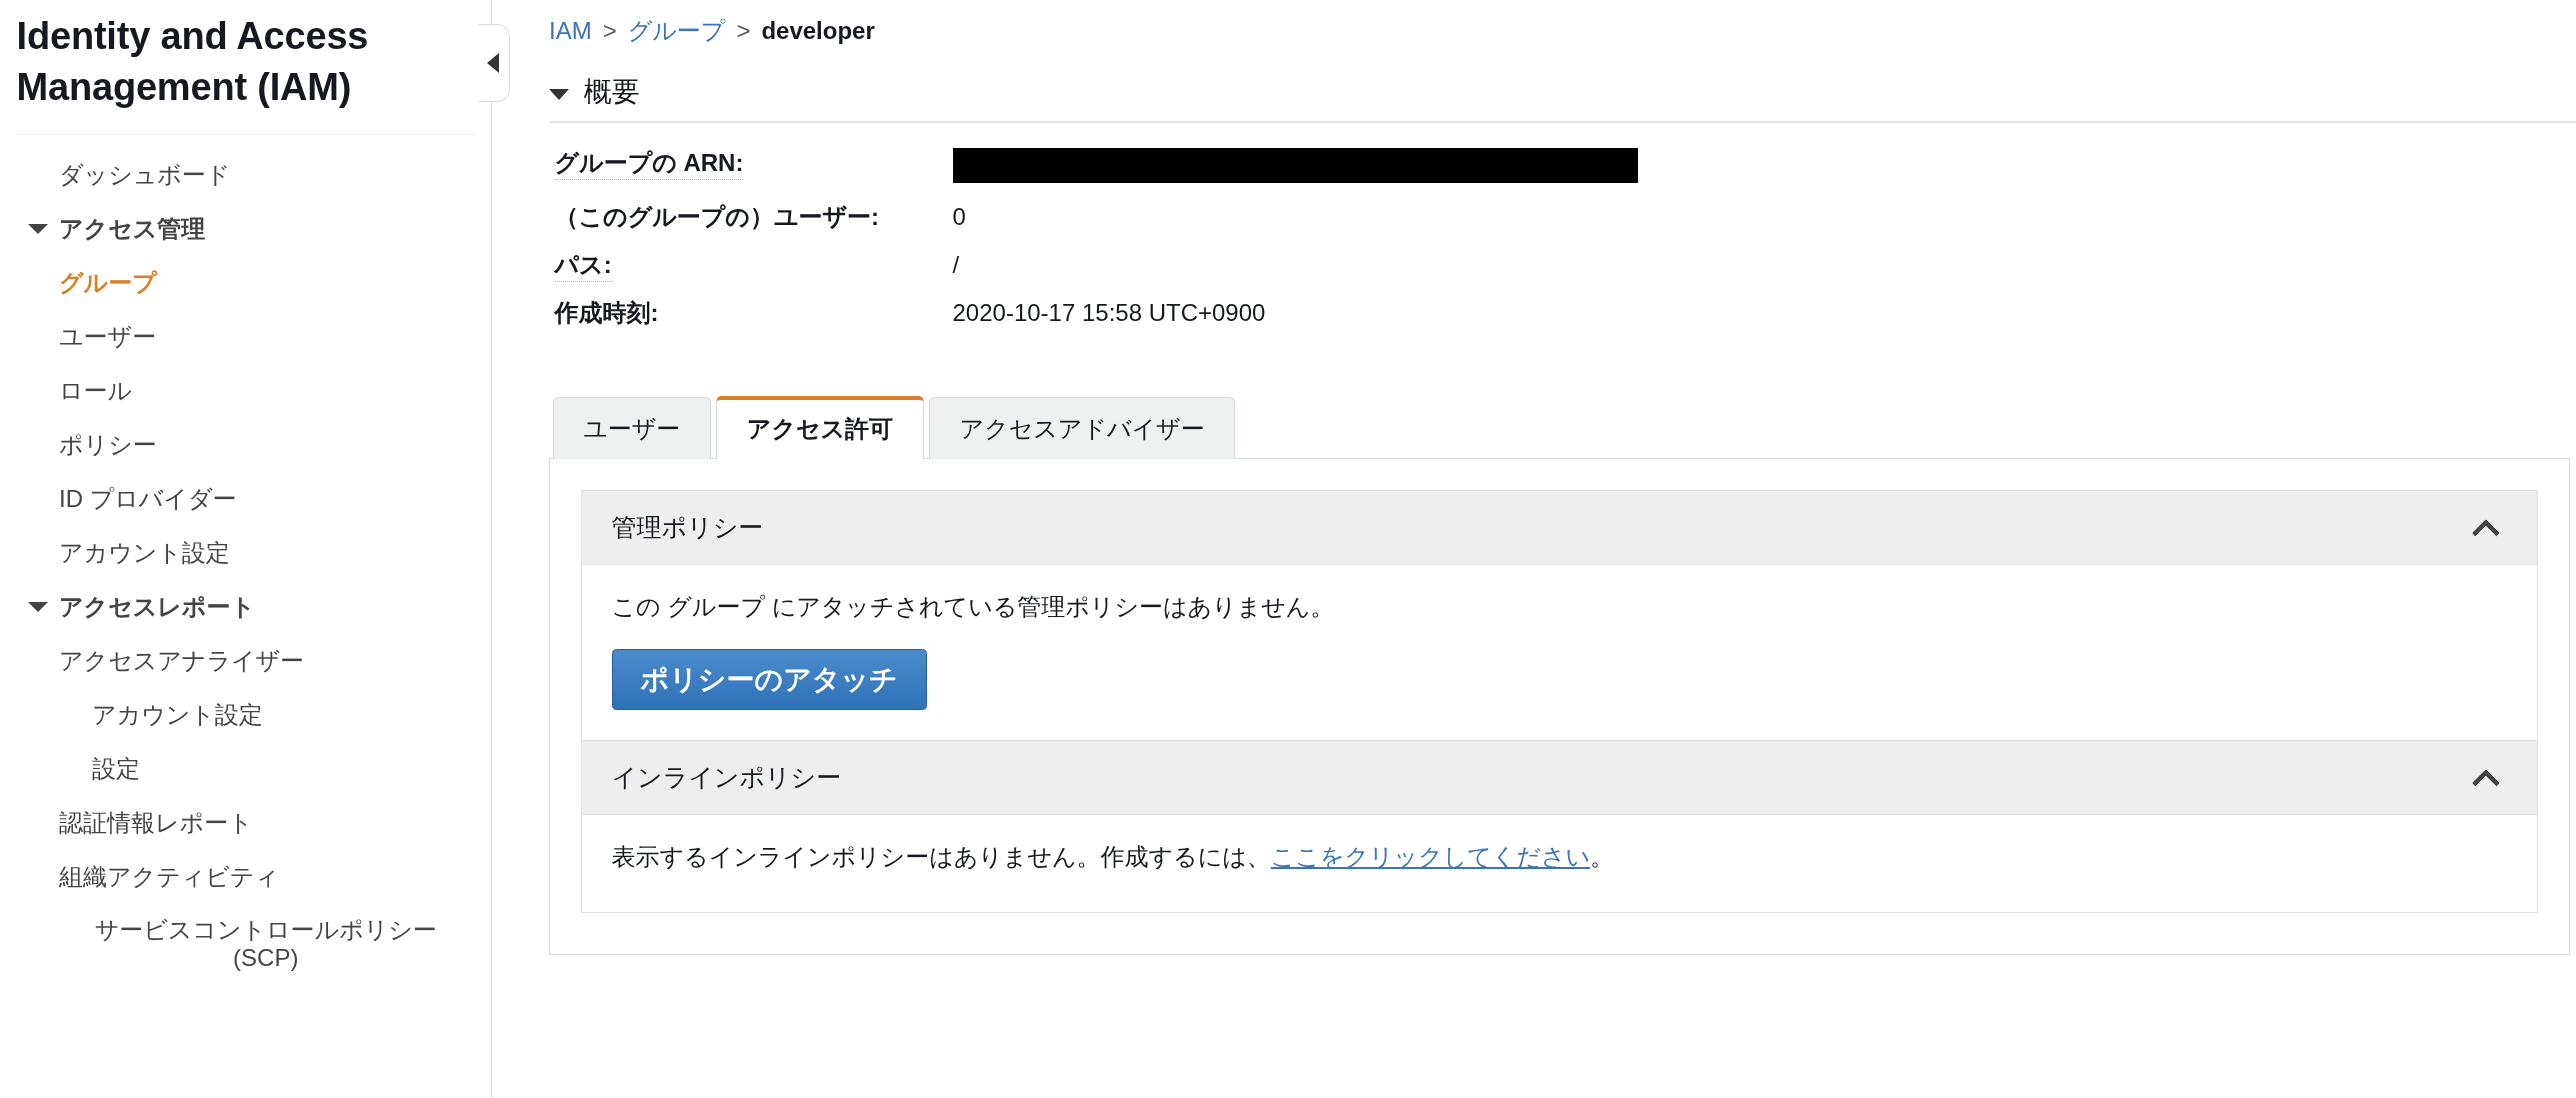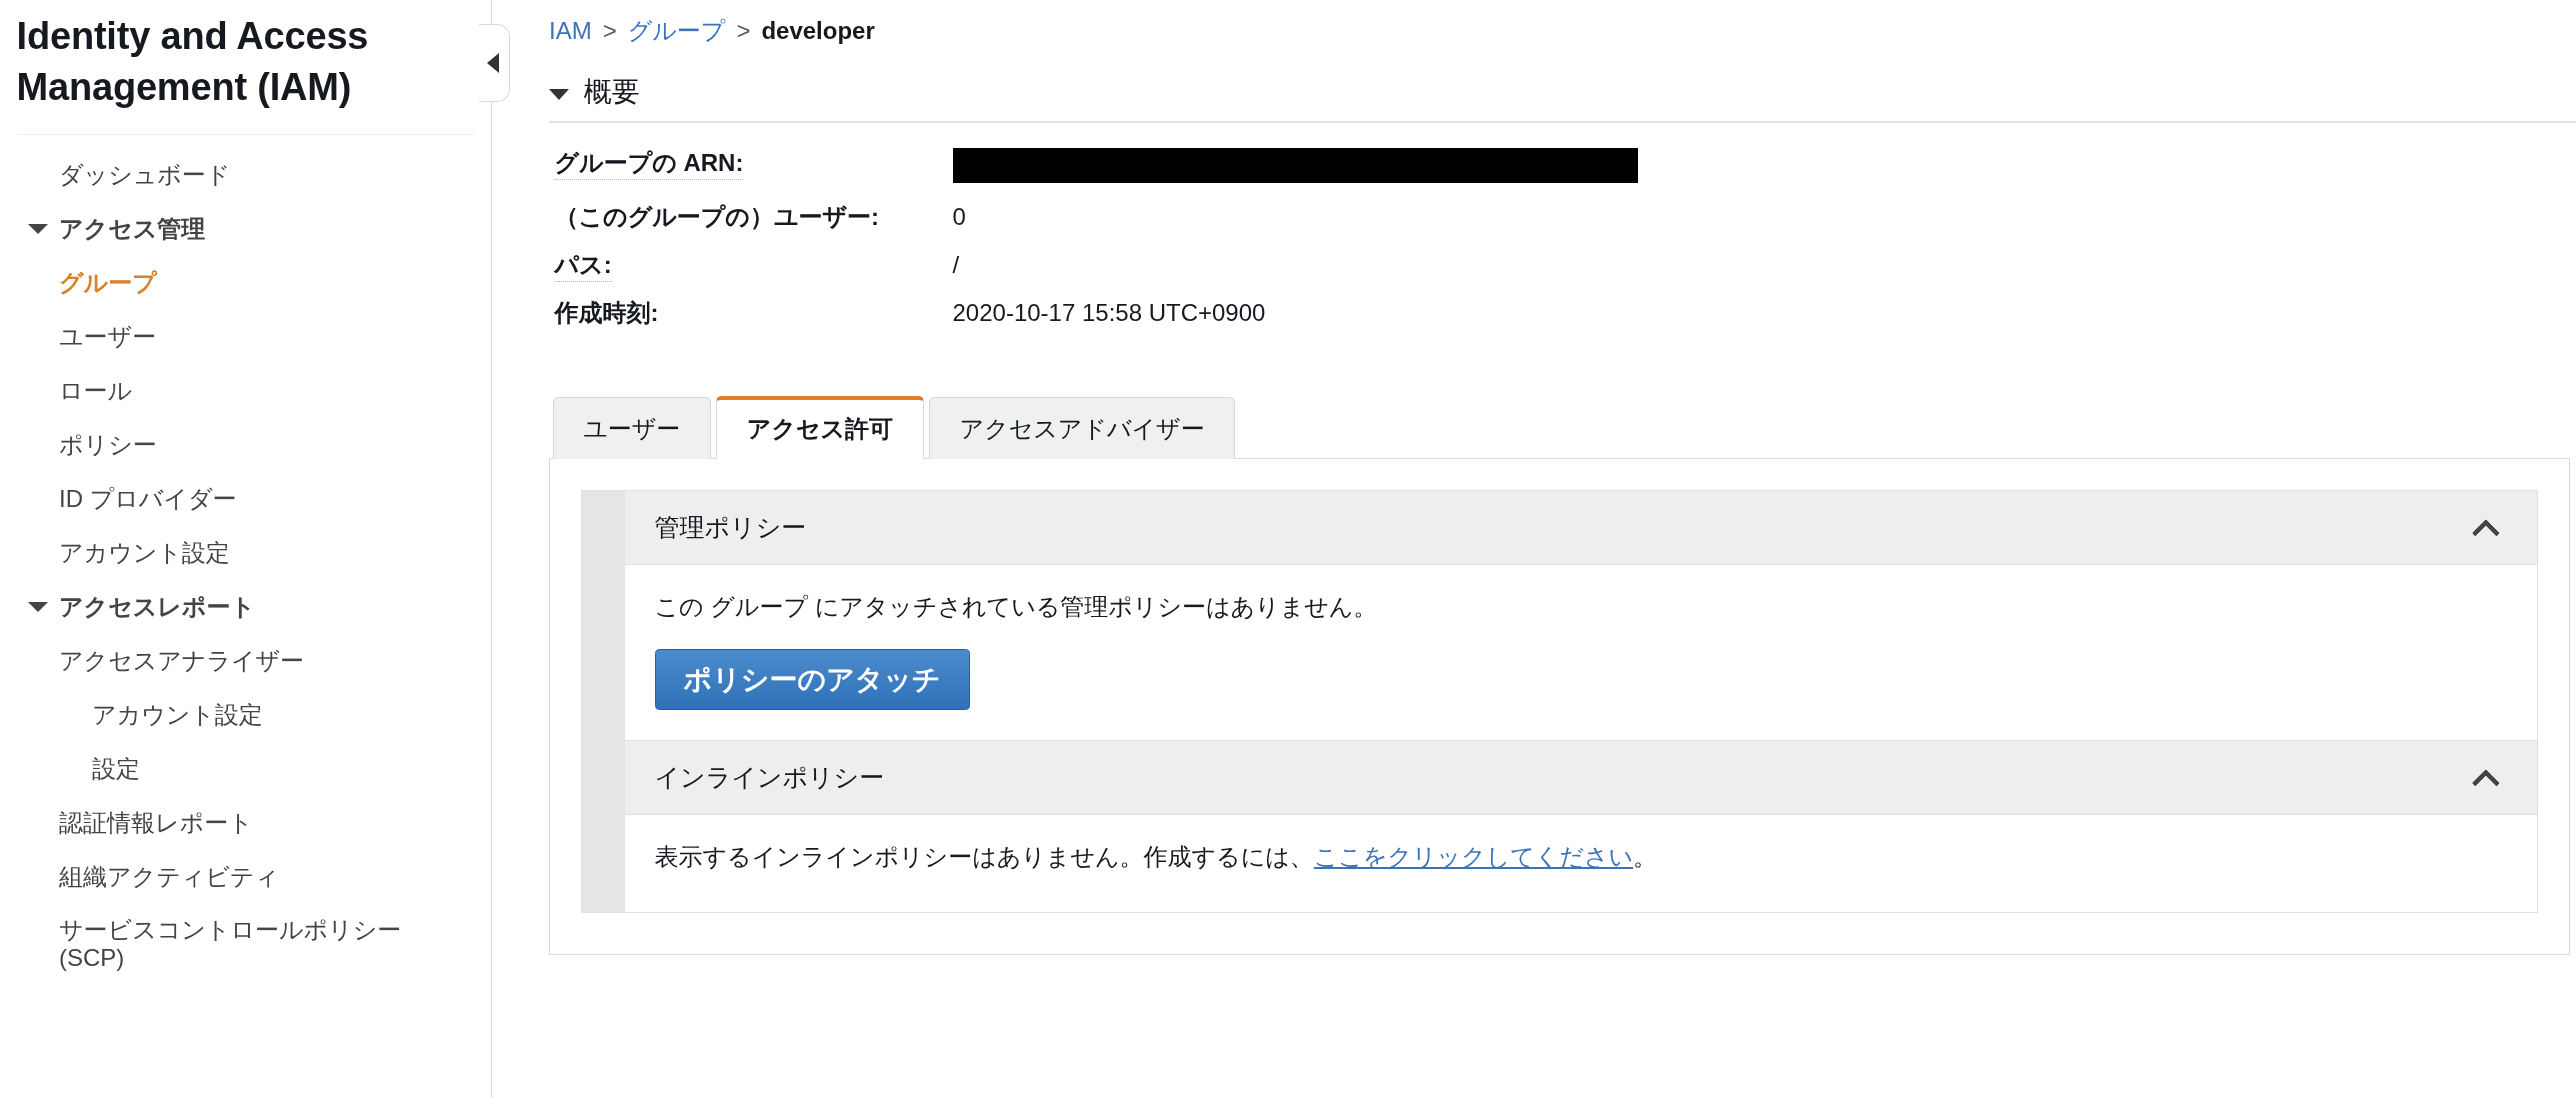--- a/index.html
+++ b/index.html
@@ -76,21 +76,21 @@
     border-left: 10px solid transparent;
     border-right: 10px solid transparent;
     border-top: 10px solid #444444;
   }
   .nav-item.active {
     color: #d9822b;
     font-weight: bold;
   }
   .nav-item.indent-1 { padding-left: 59px; }
   .nav-item.indent-2 { padding-left: 92px; }
-  .nav-item.wrap { white-space: normal; line-height: 1.2; }
+  .nav-item.wrap { white-space: normal; line-height: 1.2; text-align: center; }
 
   
   .collapse-handle {
     position: absolute;
     left: 479px;
     top: 24px;
     width: 31px;
     height: 78px;
     background: #ffffff;
     border: 1.8px solid #d5dbdb;
@@ -241,21 +241,20 @@
     width: 2021px;
     position: relative;
     top: 0;
   }
 
   
   .acc {
     border: 1.8px solid #e0e0e0;
     background: #e5e5e5;
     box-sizing: border-box;
-    padding-left: 43px;
   }
   .acc + .acc { border-top: none; }
   .acc-head {
     background: #eeeeee;
     display: flex;
     align-items: center;
     justify-content: space-between;
     padding: 20px 28px 20px 29.5px;
     font-size: 25px;
     color: #16191f;

